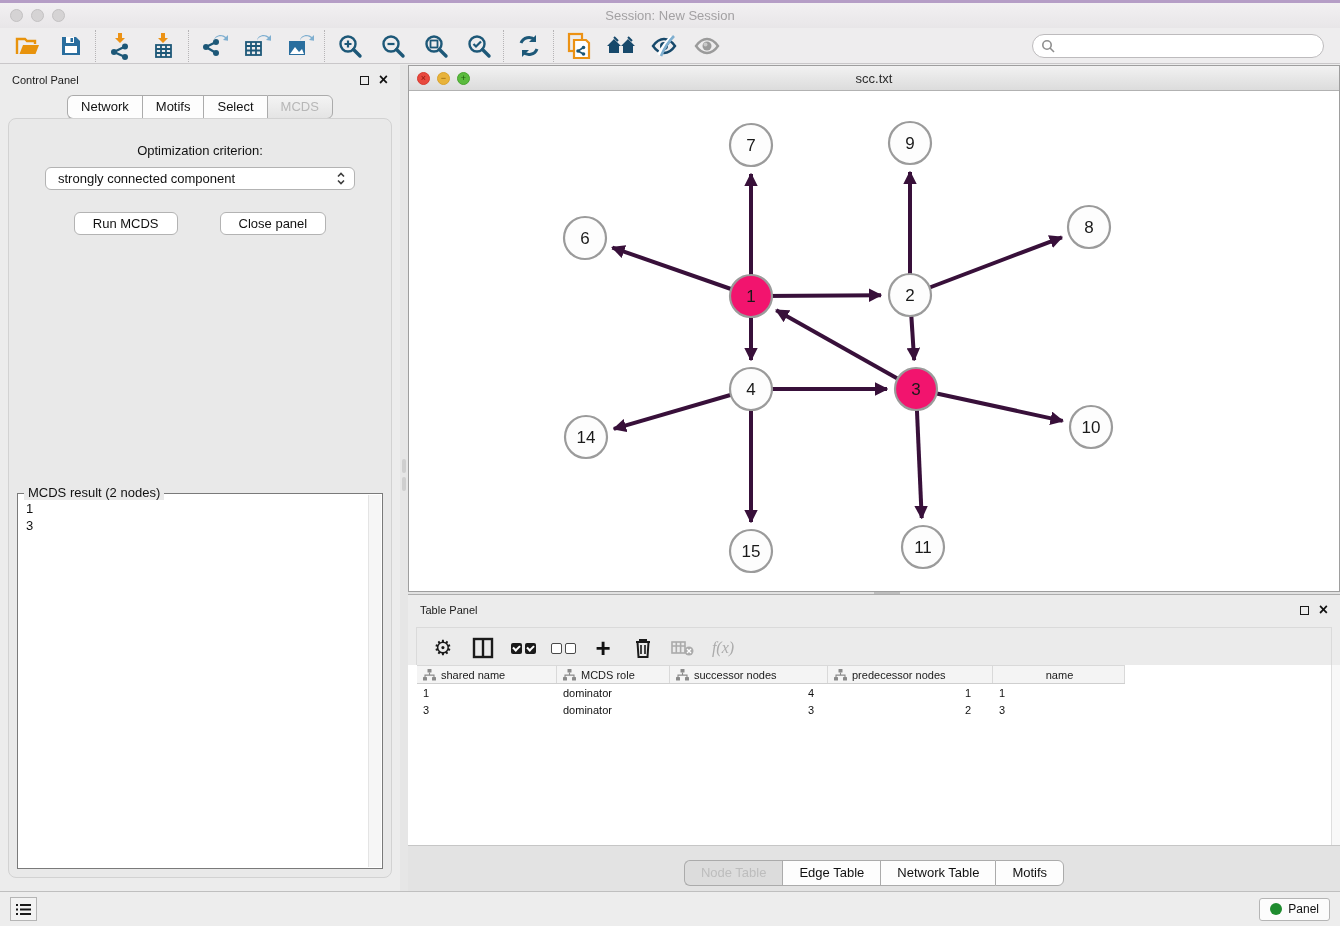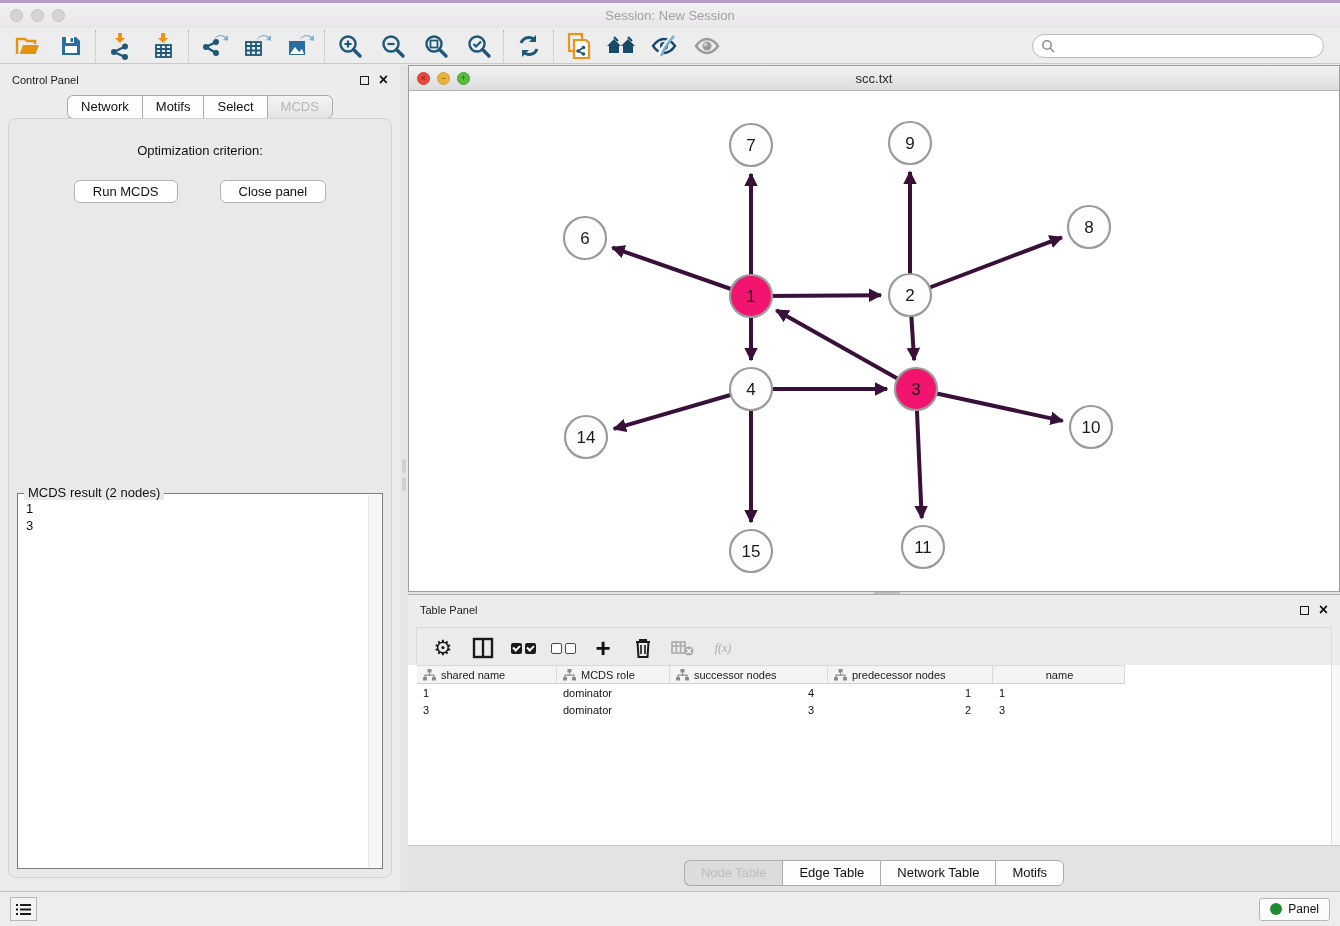--- a/index.html
+++ b/index.html
@@ -64,21 +64,21 @@
   .net-title { position:absolute; left:0; right:0; text-align:center; font-size:13px; color:#2B2B2B; }
   .net-canvas { flex:1; background:#FFF; position:relative; }
   .h-split { height:2px; background:#E2E2E2; position:relative; }
   .h-split::before { content:""; position:absolute; left:50%; top:0; width:26px; height:2px; background:#BDBDBD; }
 
   
   .table-panel { flex:1; background:#ECECEC; position:relative; border-top:1px solid #ADADAD; }
   .tp-toolbar { margin:2px 8px 0; height:42px; background:#EBEBEB; border:1px solid #DADADA; display:flex; align-items:center; padding:0 8px; gap:4px; }
   .tp-btn { width:36px; height:36px; display:flex; align-items:center; justify-content:center; }
   .gear-glyph { font-size:21px; color:#1A1A1A; }
-  .fx-glyph { font-family:"Liberation Serif", serif; font-style:italic; font-size:12px; color:#ABABAB; }
+  .fx-glyph { font-family:"Liberation Serif", serif; font-style:italic; font-size:16px; color:#ABABAB; }
   .cb-pair { display:flex; gap:3px; }
   .cb { width:11px; height:11px; border-radius:2px; }
   .cb.on { background:#1A1A1A; position:relative; }
   .cb.on::after { content:""; position:absolute; left:2px; top:2px; width:5px; height:3px; border-left:2px solid #FFF; border-bottom:2px solid #FFF; transform:rotate(-45deg); }
   .cb.off { border:1.5px solid #4A4A4A; background:#FFF; }
   .plus-glyph { font-size:26px; font-weight:bold; color:#111; line-height:20px; }
 
   .tp-table { position:absolute; left:0; right:0; top:70px; bottom:46px; background:#FFF; overflow:hidden; }
   .tgrid { margin-left:9px; width:708px; font-size:11px; color:#111; }
   .thead { display:flex; background:#F4F4F4; border-top:1px solid #D9D9D9; border-bottom:1px solid #CFCFCF; height:19px; }
@@ -271,20 +271,28 @@
       </span>
     </div>
     <div class="seg-tabs" id="cp-tabs">
         <div class="seg-tab">Network</div>
         <div class="seg-tab">Motifs</div>
         <div class="seg-tab">Select</div>
         <div class="seg-tab active">MCDS</div>
       </div>
     <div class="cp-content">
       <div class="opt-label">Optimization criterion:</div>
+      <div class="combo">
+        <span>strongly connected component</span>
+        <span class="chev">
+          <svg width="10" height="15" viewBox="0 0 10 15">
+              <path d="M2 5.5L5 2.5L8 5.5M2 9.5L5 12.5L8 9.5" fill="none" stroke="#3C3C3C" stroke-width="1.6"></path>
+            </svg>
+        </span>
+      </div>
       <div class="btn-row">
         <div class="pbtn">Run MCDS</div>
         <div class="pbtn">Close panel</div>
       </div>
       <div class="result-box">
         <span class="result-legend">MCDS result (2 nodes)</span>
         <div class="result-lines" id="result-lines">
             <div>1</div>
             <div>3</div>
           </div>

